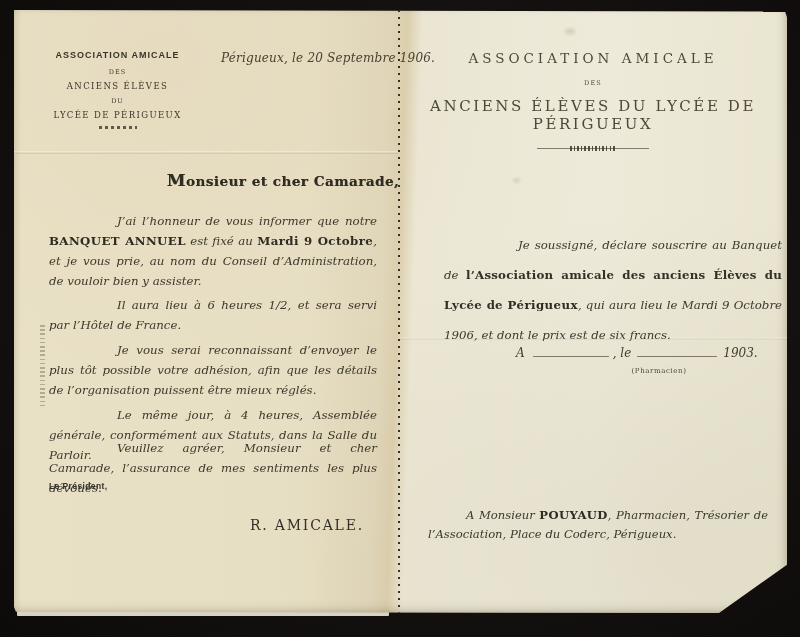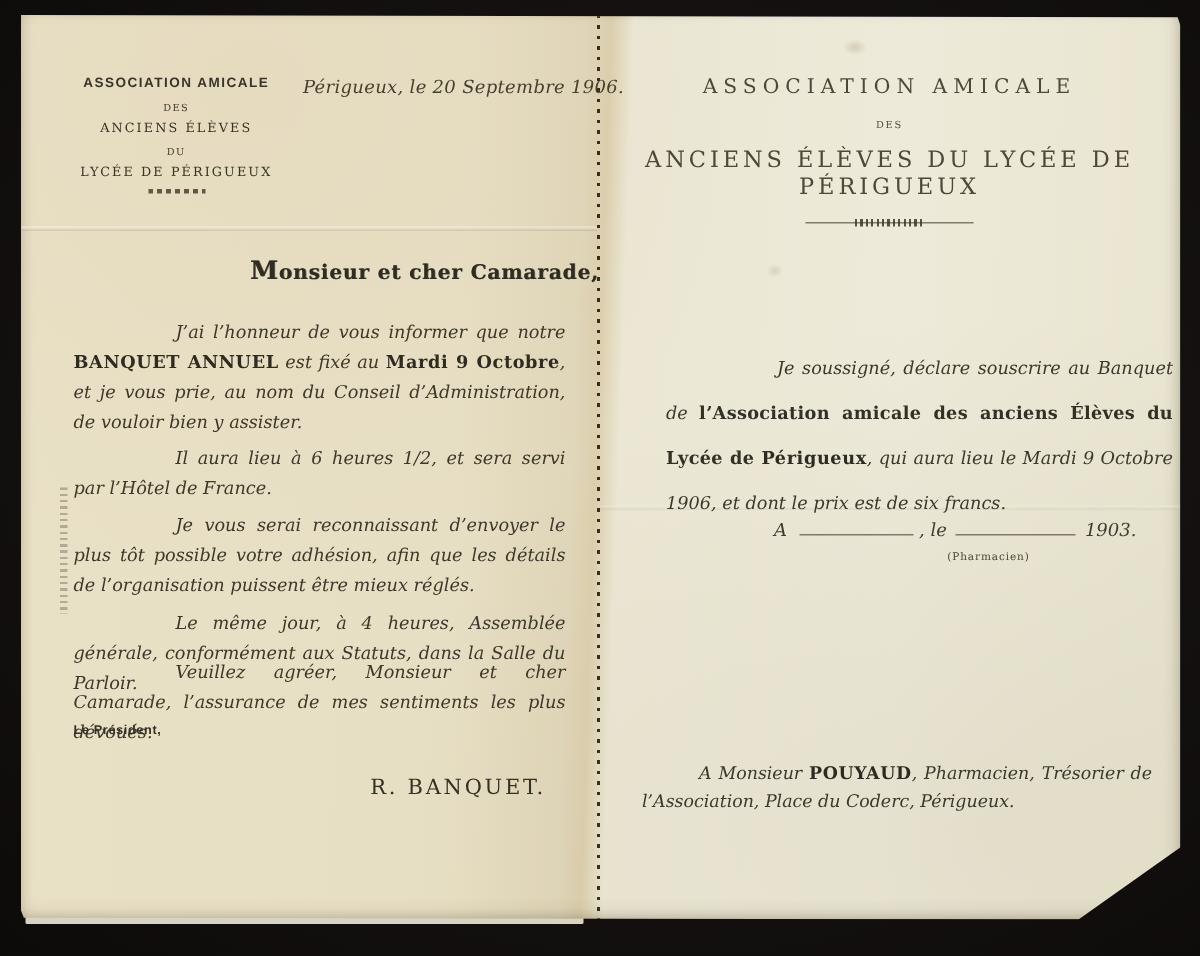--- a/index.html
+++ b/index.html
@@ -34,21 +34,21 @@
   .s2{left:497px;top:166px;width:11px;height:9px;background:radial-gradient(rgba(125,102,68,0.18), rgba(0,0,0,0) 70%);}
 
   
   .letterhead{left:25px;top:40px;width:157px;text-align:center;color:#38342a;}
   .lh-main{font-family:"Liberation Sans", sans-serif;font-weight:bold;font-size:9px;
     letter-spacing:1px;margin-bottom:8px;}
   .lh-small{font-size:6.5px;letter-spacing:1px;margin-bottom:5px;color:#454033;}
   .lh-mid{font-size:8.5px;letter-spacing:1.4px;margin-bottom:6px;}
   .lh-ornament{position:relative;margin:5px auto 0;width:38px;height:3px;
     background:repeating-linear-gradient(90deg, rgba(62,56,43,0.8) 0 3px, rgba(0,0,0,0) 3px 6px);}
-  .dateline{left:188px;top:41px;font-style:italic;font-size:12px;color:#45402f;letter-spacing:0.2px;}
+  .dateline{left:207px;top:41px;font-style:italic;font-size:12px;color:#45402f;letter-spacing:0.2px;}
 
   .salutation{left:35px;top:160px;width:328px;padding-left:70px;box-sizing:content-box;
     text-align:center;font-weight:bold;font-size:13.5px;letter-spacing:0.5px;color:#2f2c23;
     text-shadow:0.4px 0 0 rgba(47,44,35,0.6);}
   .salutation::first-letter{font-size:1.25em;}
 
   .para{left:35px;width:328px;margin:0;font-size:11.8px;line-height:20px;
     text-align:justify;text-indent:68px;color:#3c382c;}
   .p1{top:201px;} .p2{top:285px;} .p3{top:330px;} .p4{top:395px;} .p5{top:428px;}
   .seg-i{font-style:italic;}
@@ -112,21 +112,21 @@
     <div class="dateline">Périgueux, le 20 Septembre 1906.</div>
     <div class="salutation">Monsieur et cher Camarade,</div>
 
     <p class="para p1"><span class="seg-i">J’ai l’honneur de vous informer que notre </span><span class="seg-b">BANQUET ANNUEL</span><span class="seg-i"> est fixé au </span><span class="seg-b">Mardi 9 Octobre</span><span class="seg-i">, et je vous prie, au nom du Conseil d’Administration, de vouloir bien y assister.</span></p>
     <p class="para p2"><span class="seg-i">Il aura lieu à 6 heures 1/2, et sera servi par l’Hôtel de France.</span></p>
     <p class="para p3"><span class="seg-i">Je vous serai reconnaissant d’envoyer le plus tôt possible votre adhésion, afin que les détails de l’organisation puissent être mieux réglés.</span></p>
     <p class="para p4"><span class="seg-i">Le même jour, à 4 heures, Assemblée générale, conformément aux Statuts, dans la Salle du Parloir.</span></p>
     <p class="para p5"><span class="seg-i">Veuillez agréer, Monsieur et cher Camarade, l’assurance de mes sentiments les plus dévoués.</span></p>
 
     <div class="closing-role">Le Président,</div>
-    <div class="closing-name">R. BANQUET.</div>
+    <div class="closing-name">R. AMICALE.</div>
 
     <div class="r-header">
       <div class="rh1">ASSOCIATION AMICALE</div>
       <div class="rh2">DES</div>
       <div class="rh3">ANCIENS ÉLÈVES DU LYCÉE DE PÉRIGUEUX</div>
       <div class="r-ornament"></div>
     </div>
 
     <p class="r-body"><span class="seg-i">Je soussigné, déclare souscrire au Banquet de </span><span class="seg-r">l’Association amicale des anciens Élèves du Lycée de </span><span class="seg-b">Périgueux</span><span class="seg-i">, qui aura lieu le Mardi 9 Octobre 1906, et dont le prix est de six francs.</span></p>
 

